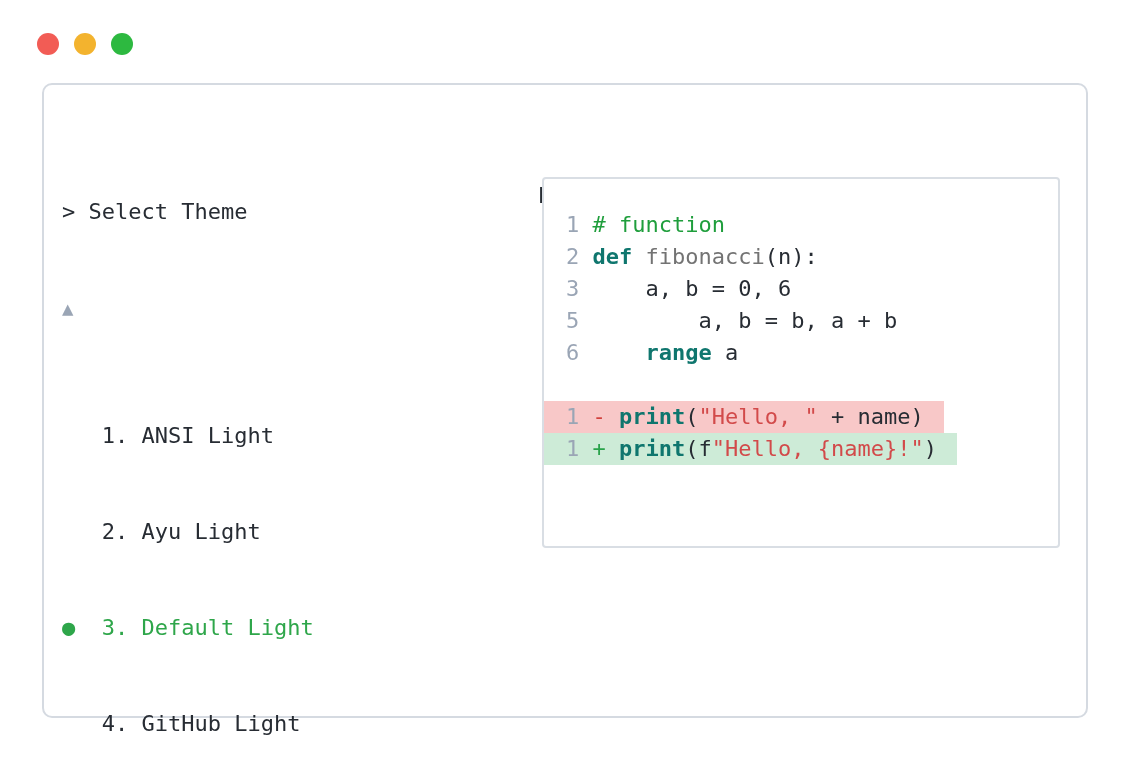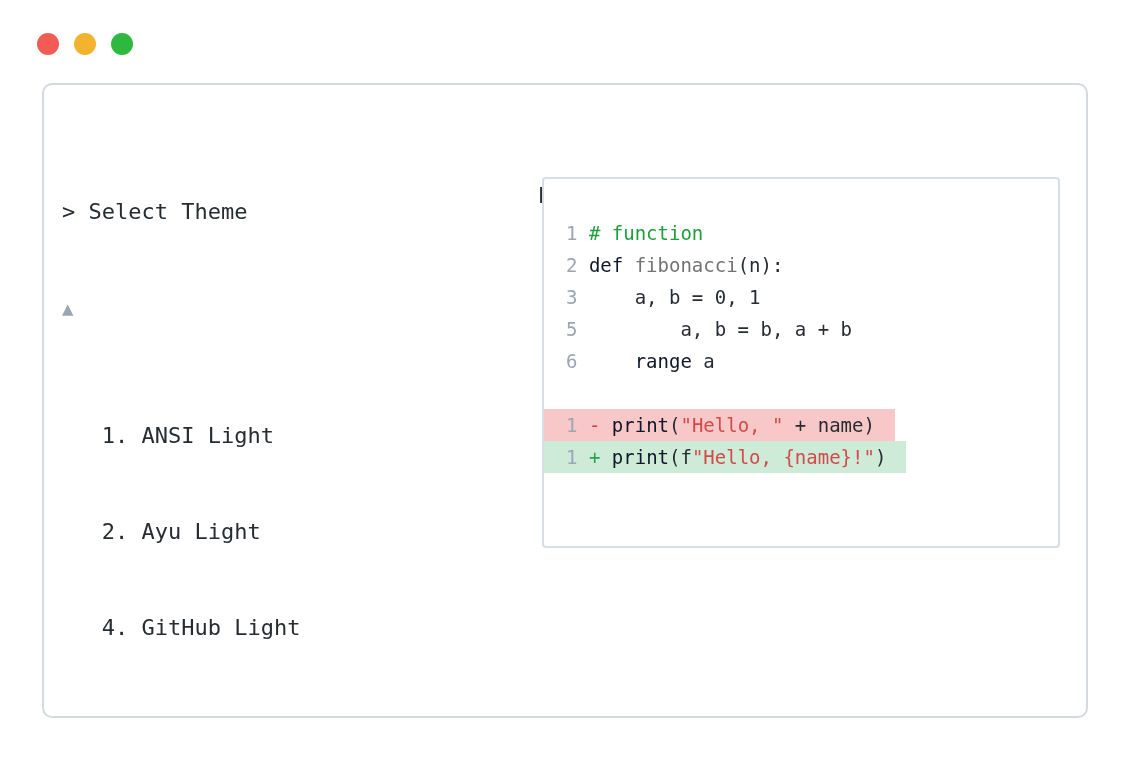--- a/index.html
+++ b/index.html
@@ -27,24 +27,24 @@
   .t-sel  { color:#2ea64a; }
   .arrow-up   { color:#9aa5b5; font-size:19px; }
 
   .row { cursor:default; }
   .row span { white-space:pre; }
 
   
   .preview-title { position:absolute; left:538px; top:132px; font-size:22px; line-height:32px; color:#272c33; white-space:pre;margin-top:48px; }
   .preview-box { position:absolute; left:542px; top:177px; width:518px; height:371px;
                  border:2px solid #d9dee4; border-radius:4px; background:#fff; overflow:hidden; }
-  .code { padding-top:38px; font-size:19px; line-height:32px; }
+  .code { padding-top:30px; font-size:22px; line-height:32px; }
   .cl { height:32px; white-space:pre; padding-left:22px; color:#272c33; }
   .cl .num { color:#9aa5b5; }
-  .kw  { color:#0f172a; }
+  .kw  { color:#0f766e;font-weight:bold; }
   .com { color:#1f9e3c; }
   .fn  { color:#737373; }
   .str { color:#d24a4a; }
   .minus { color:#d1403c; }
   .plus  { color:#2aa34b; }
   .bg-del { background:#f8c8c8; width:fit-content; padding-right:20px; }
   .bg-add { background:#cdebd7; width:fit-content; padding-right:20px; }
 </style>
 </head>
 <body>
@@ -58,20 +58,21 @@
   </div>
 
   <div class="panel"></div>
 
   <div class="leftcol">
     <div class="line t-dark">&gt; Select Theme</div>
     <div class="line arrow-up">▲</div>
 
     <div class="line row"><span class="t-sel">  </span><span class="t-dark"> 1</span><span class="t-dark">. </span><span class="t-dark">ANSI Light</span><span class="t-mut"></span></div>
     <div class="line row"><span class="t-sel">  </span><span class="t-dark"> 2</span><span class="t-dark">. </span><span class="t-dark">Ayu Light</span><span class="t-mut"></span></div>
+    <div class="line row"><span class="t-sel">● </span><span class="t-sel"> 3</span><span class="t-sel">. </span><span class="t-sel">Default Light</span><span class="t-mut"></span></div>
     <div class="line row"><span class="t-sel">  </span><span class="t-dark"> 4</span><span class="t-dark">. </span><span class="t-dark">GitHub Light</span><span class="t-mut"></span></div>
     
     
     
     
     
     
     
     
 
@@ -79,21 +80,21 @@
     
     
   </div>
 
   <div class="preview-title">Preview</div>
 
   <div class="preview-box">
     <div class="code">
       <div class="cl"><span class="num">1</span><span> </span><span class="com"># function</span></div>
       <div class="cl"><span class="num">2</span><span> </span><span class="kw">def </span><span class="fn">fibonacci</span><span>(n):</span></div>
-      <div class="cl"><span class="num">3</span><span>     a, b = 0, 1</span></div>
+      <div class="cl"><span class="num">3</span><span>     a, b = 0, 6</span></div>
       <div class="cl"><span class="num">5</span><span>         a, b = b, a + b</span></div>
       <div class="cl"><span class="num">6</span><span>     </span><span class="kw">range</span><span> a</span></div>
       <div class="cl"></div>
       <div class="cl bg-del"><span class="num">1</span><span> </span><span class="minus">-</span><span> </span><span class="kw">print</span><span>(</span><span class="str">"Hello, "</span><span> + name)</span></div>
       <div class="cl bg-add"><span class="num">1</span><span> </span><span class="plus">+</span><span> </span><span class="kw">print</span><span>(f</span><span class="str">"Hello, {name}!"</span><span>)</span></div>
     </div>
   </div>
 
 </div>
 

